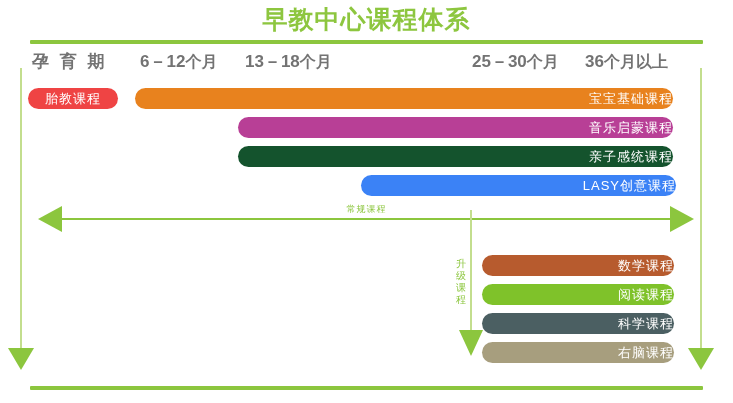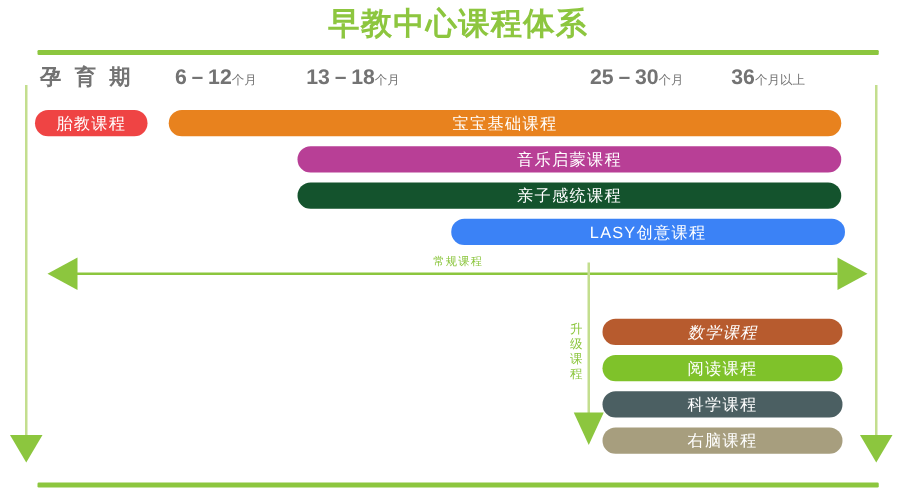--- a/index.html
+++ b/index.html
@@ -57,35 +57,35 @@
   .age-label {
     position: absolute;
     top: 0;
     font-weight: bold;
     color: #737373;
     font-size: 17px;
     line-height: 24px;
     white-space: nowrap;
   }
   .age-label .sm {
-    font-size: 10px;
-    font-weight: normal;
+    font-size: 16px;
+    font-weight: bold;
     letter-spacing: 0;
   }
   .age-label.first { letter-spacing: 3px; }
 
   
   .bar {
     position: absolute;
     height: 21px;
     border-radius: 11px;
     color: #ffffff;
     font-size: 13px;
     line-height: 21px;
-    text-align: center;
+    text-align: right;
     white-space: nowrap;
     letter-spacing: 1px;
   }
   .pill-pink {
     position: absolute;
     left: 28px;
     top: 88px;
     width: 90px;
     height: 21px;
     border-radius: 11px;
@@ -199,19 +199,19 @@
   <div class="harrow-head lft"></div>
   <div class="harrow-line"></div>
   <div class="harrow-head rgt"></div>
   <div class="harrow-label">常规课程</div>
 
   <div class="vline mid"></div>
   <div class="down-arrow mid"></div>
   <div class="vlabel">升级课程</div>
 
   <div id="upgrade-bars">
-      <div class="bar" style="left: 482px; top: 255px; width: 192px; background: rgb(183, 91, 46); font-style: italic;">数学课程</div>
+      <div class="bar" style="left: 482px; top: 255px; width: 192px; background: rgb(183, 91, 46);">数学课程</div>
       <div class="bar" style="left: 482px; top: 284px; width: 192px; background: rgb(127, 194, 42);">阅读课程</div>
       <div class="bar" style="left: 482px; top: 313px; width: 192px; background: rgb(75, 95, 98);">科学课程</div>
       <div class="bar" style="left: 482px; top: 342px; width: 192px; background: rgb(167, 158, 126);">右脑课程</div>
     </div>
 
 </div>
 
 </body></html>

